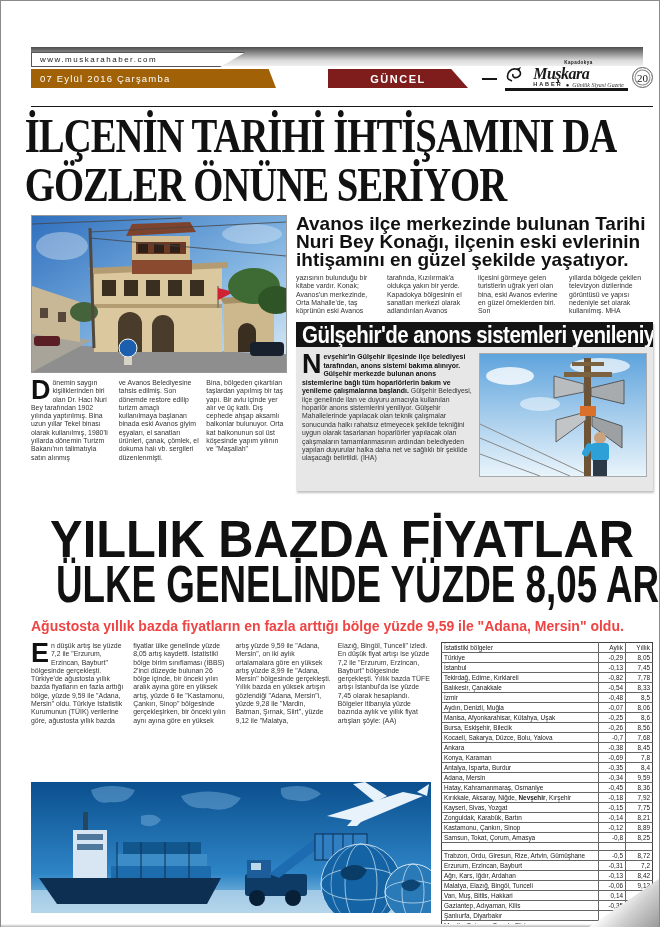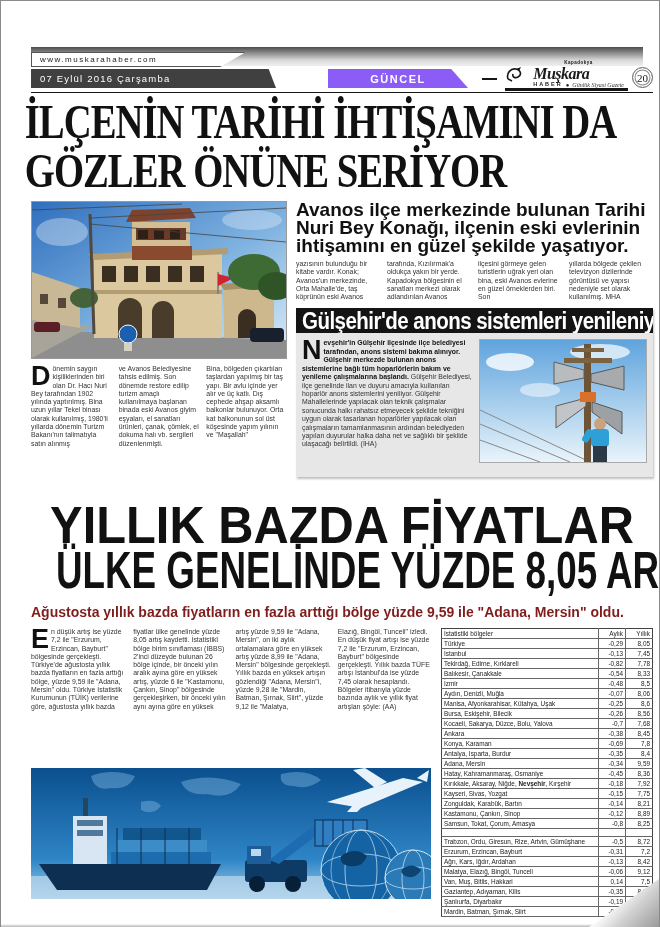--- a/index.html
+++ b/index.html
@@ -3,33 +3,33 @@
 <meta charset="utf-8">
 <style>
   html,body{margin:0;padding:0;background:#d8d8d8;}
   *{box-sizing:border-box;}
   .page{width:660px;height:927px;background:#fff;position:relative;overflow:hidden;
         font-family:"Liberation Sans",sans-serif;color:#1a1a1a;
         border-left:1px solid #8a8a8a;border-top:1px solid #8a8a8a;border-right:1px solid #8a8a8a;}
   .inner{padding:46px 6px 0 30px;}
 
   
-  .hdr{position:relative;height:46px;}
+  .hdr{position:relative;height:60px;}
   .hdr-gray{position:absolute;top:0;left:0;right:10px;height:19px;
             background:linear-gradient(#4d4d4d,#d9d9d9 70%,#efefef);}
   .url-box{position:absolute;top:5px;left:0;width:215px;height:15px;background:#fff;
            border:1px solid #555;clip-path:polygon(0 0,100% 0,88% 100%,0 100%);
            display:flex;align-items:center;padding-left:8px;
            font-size:8px;letter-spacing:1.5px;color:#222;}
   .hdr-row{position:absolute;top:21px;left:0;right:0;height:21px;display:flex;align-items:center;}
-  .date-bar{width:245px;height:19px;background:#404040;color:#fff;
+  .date-bar{width:245px;height:19px;background:#a16207;color:#fff;
             clip-path:polygon(0 0,97% 0,100% 100%,0 100%);
             display:flex;align-items:center;padding-left:9px;font-size:9.5px;letter-spacing:1.2px;}
   .hdr-sp1{width:52px;}
-  .guncel-box{width:140px;height:19px;background:#8b5cf6;color:#fff;
+  .guncel-box{width:140px;height:19px;background:#7f1d1d;color:#fff;
               clip-path:polygon(0 0,88% 0,100% 100%,0 100%);
               display:flex;align-items:center;justify-content:center;
               font-size:11px;font-weight:700;letter-spacing:1.5px;}
   .hdr-line{flex:1;border-top:2px solid #161616;margin:0 8px 0 14px;}
   .logo{display:flex;align-items:flex-end;gap:6px;padding-right:4px;border-bottom:3px solid #161616;height:24px;}
   .logo-text{line-height:1;}
   .logo-region{font-size:4.5px;font-weight:700;text-align:center;letter-spacing:.5px;}
   .logo-name{font-family:"Liberation Serif",serif;font-weight:700;font-style:italic;font-size:16px;letter-spacing:-.5px;}
   .logo-sub{display:flex;align-items:center;gap:3px;}
   .logo-haber{font-size:5.5px;font-weight:700;letter-spacing:2px;}
@@ -63,21 +63,21 @@
   .gul-body{display:flex;gap:6px;padding:6px 6px 0 6px;}
   .gul-text{flex:1;font-size:6.9px;line-height:8.4px;color:#333;}
   .gul-lead{font-weight:700;color:#111;}
   .gul-photo{width:168px;height:124px;border:1px solid #aaa;overflow:hidden;flex:none;}
 
   
   .headline2{margin-top:26px;text-align:center;height:92px;}
   .h2line{font-weight:700;font-size:40px;line-height:45px;white-space:nowrap;color:#111;}
   .h2a{transform:scale(1.22,1.30);transform-origin:center;}
   .h2b{transform:scale(0.92,1.30);transform-origin:center;}
-  .standfirst2{font-size:14px;font-weight:700;margin-top:9px;color:#7f1d1d;}
+  .standfirst2{font-size:14px;font-weight:700;margin-top:9px;color:#ef4444;}
 
   
   .row2{display:flex;gap:8px;margin-top:8px;}
   .row2-left{width:402px;}
   .bodycols{display:flex;gap:7px;height:138px;overflow:hidden;}
   .bodycols .col{flex:1;font-size:6.9px;line-height:8.3px;color:#333;}
   .trade-photo{margin-top:2px;width:400px;height:131px;overflow:hidden;}
   .tablewrap{flex:1;}
   table.regions{border-collapse:collapse;width:100%;font-size:6.4px;color:#222;
                 border:1px solid #444;}

